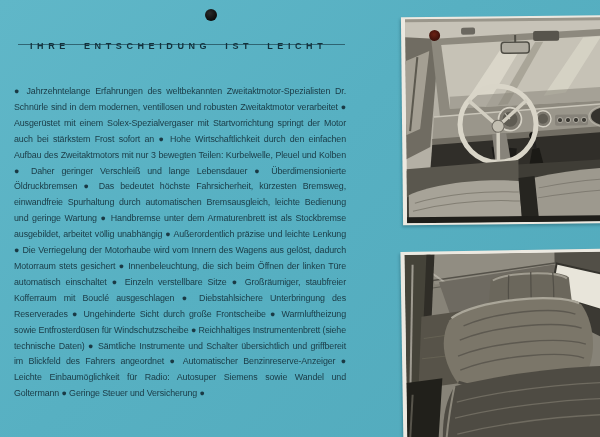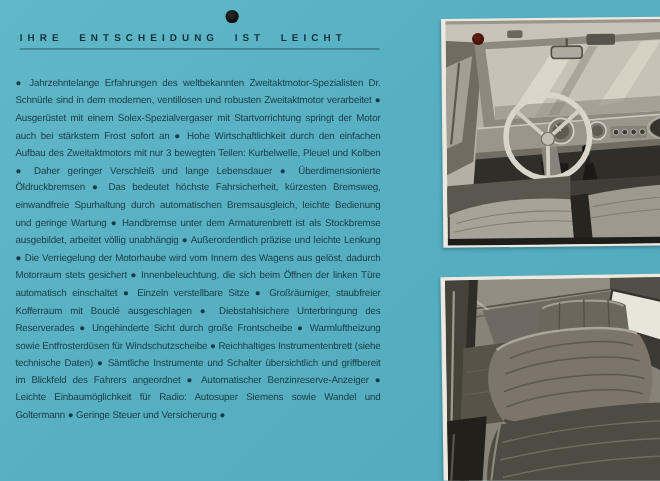--- a/index.html
+++ b/index.html
@@ -14,37 +14,37 @@
   .dot-black {
     position: absolute;
     left: 205px; top: 9px;
     width: 12px; height: 12px;
     border-radius: 50%;
     background: radial-gradient(circle at 40% 35%, #2a2a2a, #0c0c0c 70%);
   }
   .headline {
     position: absolute;
     left: 18px; top: 29px;
-    margin: 0;
+    margin: 12px;
     font-size: 9px;
     font-weight: bold;
     letter-spacing: 4.6px;
     word-spacing: 7px;
     color: #13313c;
     white-space: nowrap;
   }
   .headline-rule {
     position: absolute;
     left: 18px; top: 44px;
     width: 327px; height: 1px;
     background: rgba(19, 49, 60, 0.6);
   }
   .body-text {
     position: absolute;
-    left: 14px; top: 68px;
+    left: 14px; top: 84px;
     width: 332px;
     margin: 0;
     font-size: 8.9px;
     line-height: 15.9px;
     letter-spacing: -0.12px;
     text-align: justify;
     color: #1a3a45;
   }
   .photo {
     position: absolute;

